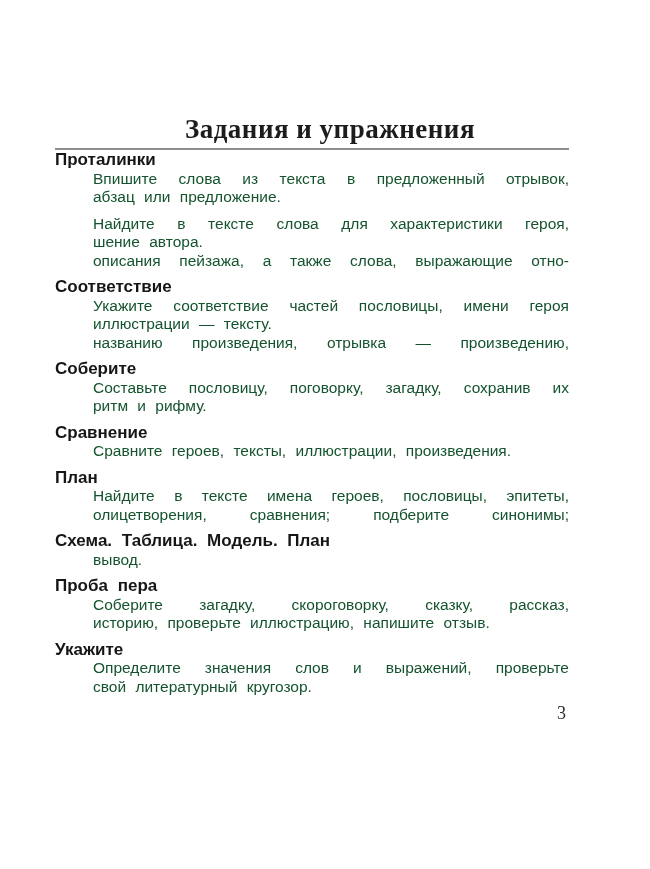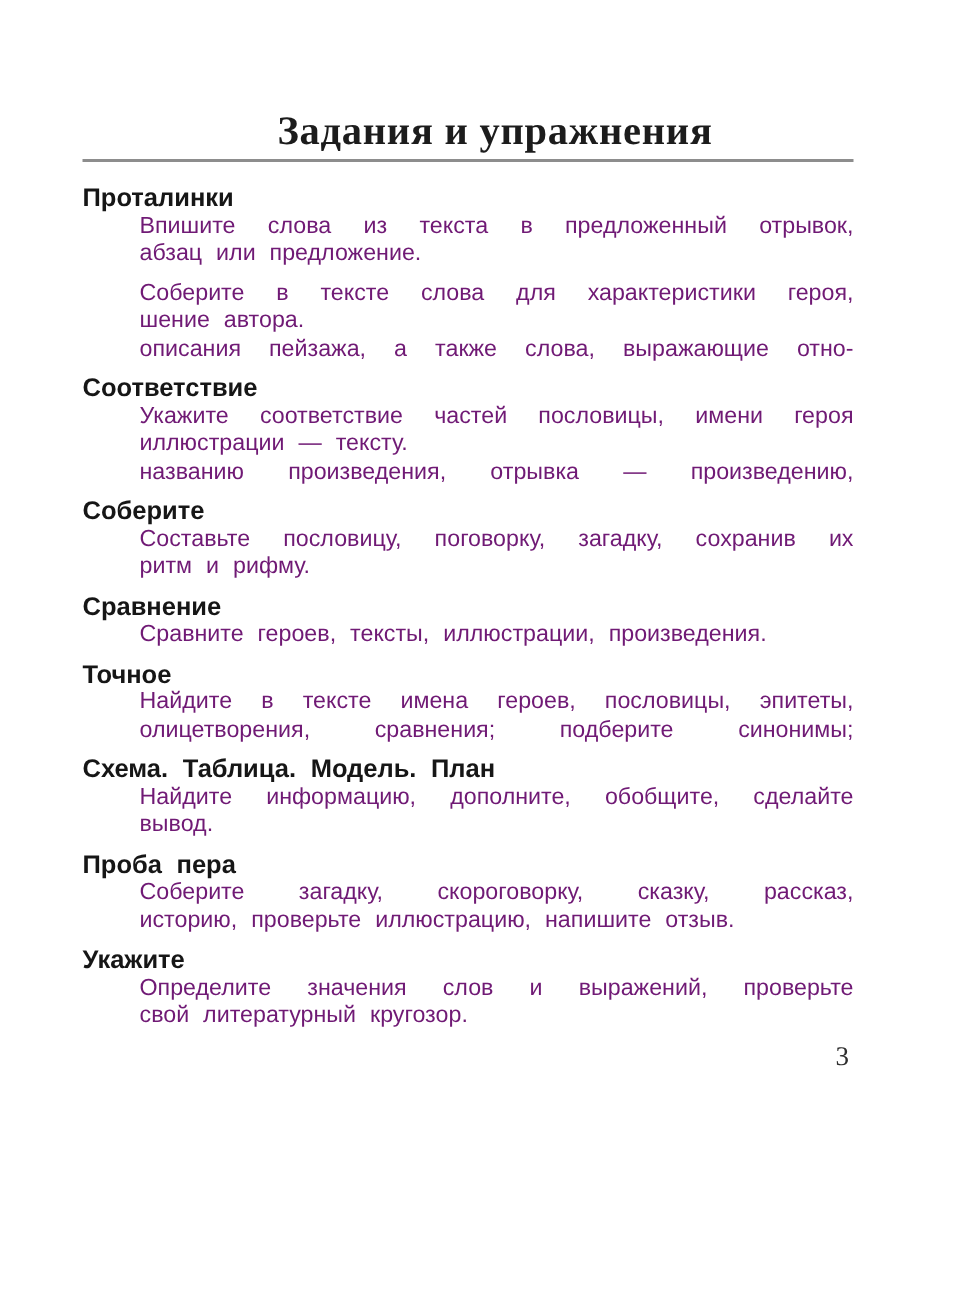--- a/index.html
+++ b/index.html
@@ -5,55 +5,55 @@
   html, body { margin: 0; padding: 0; }
   body {
     width: 650px; height: 869px;
     background: #ffffff;
     font-family: "Liberation Sans", sans-serif;
     -webkit-font-smoothing: antialiased;
   }
   .page {
     box-sizing: border-box;
     width: 650px; height: 815px;
-    padding: 72px 81px 0 55px;
+    padding: 114px 81px 0 55px;
     overflow: hidden;
     background: #ffffff;
   }
   .title {
     font-family: "Liberation Serif", serif;
     font-weight: 700;
     font-size: 27px;
     line-height: 30px;
     letter-spacing: 0.5px;
     text-align: center;
     color: #1c1c1c;
     position: relative;
     left: 18px;
     white-space: nowrap;
   }
   .rule {
     height: 2px;
     background: #8d8d8d;
     margin-top: 4px;
   }
-  .sections { margin-top: 15px; }
+  .sections { margin-top: 1px; }
   .section + .section { margin-top: 8px; }
   .heading {
     font-weight: 700;
     font-size: 17px;
     line-height: 18.5px;
     color: #161616;
     word-spacing: 5px;
   }
   .body { padding-left: 38px; }
   .line {
     font-size: 15.5px;
     line-height: 18.5px;
-    color: #701a75;
+    color: #14532d;
     word-spacing: 5px;
   }
   .line.just {
     text-align: justify;
     text-align-last: justify;
   }
   .pagenum {
     font-family: "Liberation Serif", serif;
     font-size: 18px;
     line-height: 20px;
@@ -76,21 +76,21 @@
     <div class="section">
       <div class="heading">Проталинки</div>
       <div class="body">
         <div class="line just">Впишите слова из текста в предложенный отрывок,</div>
         <div class="line">абзац или предложение.</div>
       </div>
     </div>
 
     <div class="section">
       <div class="body">
-        <div class="line just">Соберите в тексте слова для характеристики героя,</div>
+        <div class="line just">Найдите в тексте слова для характеристики героя,</div>
         <div class="line">шение автора.</div>
         <div class="line just">описания пейзажа, а также слова, выражающие отно-</div>
       </div>
     </div>
 
     <div class="section">
       <div class="heading">Соответствие</div>
       <div class="body">
         <div class="line just">Укажите соответствие частей пословицы, имени героя</div>
         <div class="line">иллюстрации — тексту.</div>
@@ -107,31 +107,30 @@
     </div>
 
     <div class="section">
       <div class="heading">Сравнение</div>
       <div class="body">
         <div class="line">Сравните героев, тексты, иллюстрации, произведения.</div>
       </div>
     </div>
 
     <div class="section">
-      <div class="heading">Точное</div>
+      <div class="heading">План</div>
       <div class="body">
         <div class="line just">Найдите в тексте имена героев, пословицы, эпитеты,</div>
         <div class="line just">олицетворения, сравнения; подберите синонимы;</div>
       </div>
     </div>
 
     <div class="section">
       <div class="heading">Схема. Таблица. Модель. План</div>
       <div class="body">
-        <div class="line just">Найдите информацию, дополните, обобщите, сделайте</div>
         <div class="line">вывод.</div>
       </div>
     </div>
 
     <div class="section">
       <div class="heading">Проба пера</div>
       <div class="body">
         <div class="line just">Соберите загадку, скороговорку, сказку, рассказ,</div>
         <div class="line">историю, проверьте иллюстрацию, напишите отзыв.</div>
       </div>

